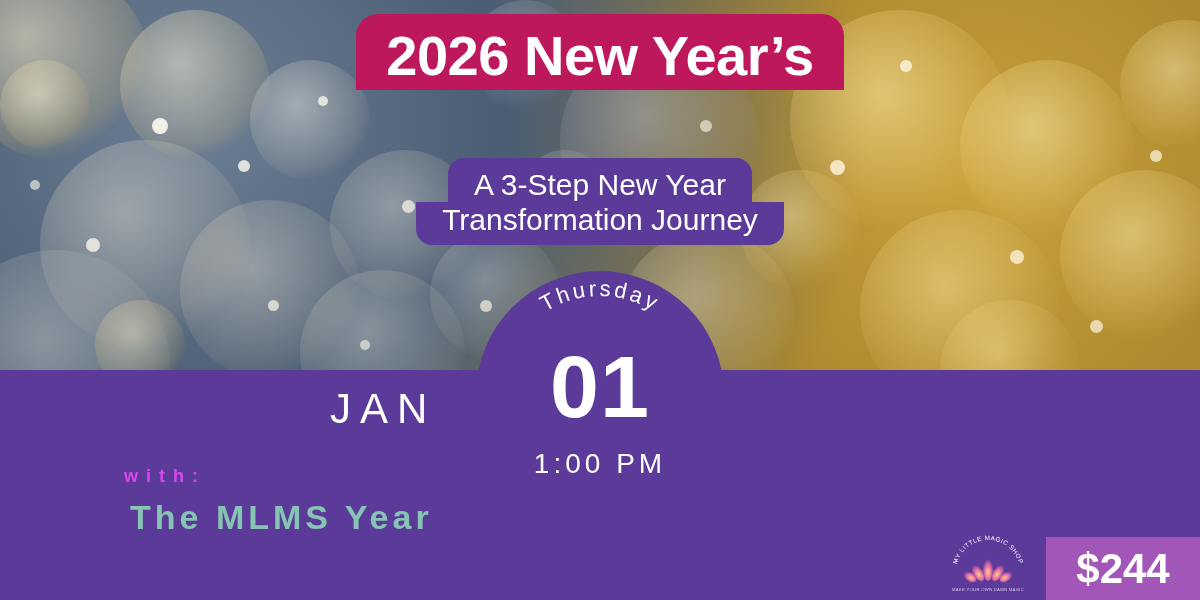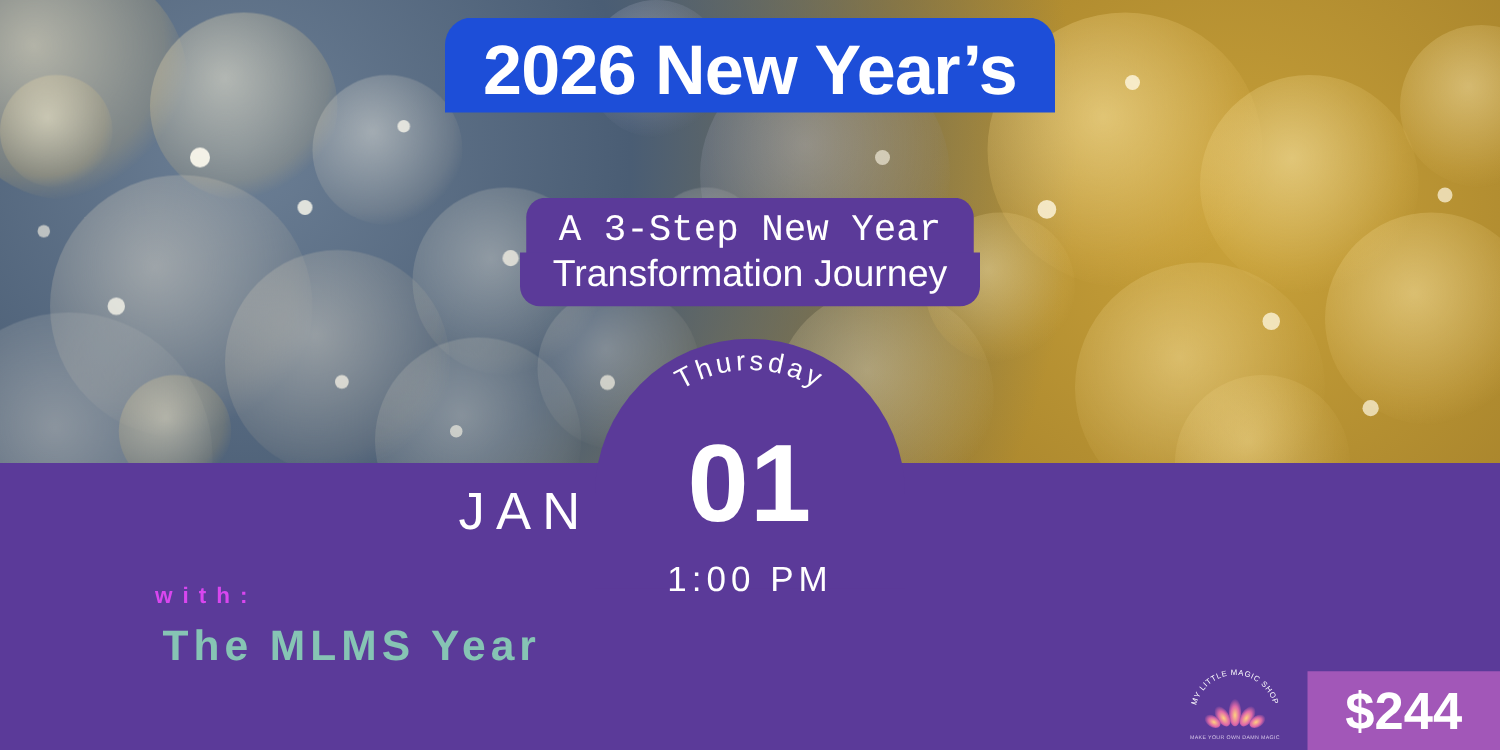--- a/index.html
+++ b/index.html
@@ -50,21 +50,21 @@
   
   #title-wrap {
     position: absolute;
     left: 0; top: 14px;
     width: 1200px;
     text-align: center;
     z-index: 5;
   }
   .title-line {
     display: inline-block;
-    background: #1d4ed8;
+    background: #be185d;
     color: #ffffff;
     font-weight: bold;
     font-size: 56px;
     line-height: 1.0;
     letter-spacing: -0.5px;
     padding: 14px 30px 16px 30px;
     border-radius: 22px;
   }
   #title-line1 { padding-bottom: 6px; border-bottom-left-radius: 0; border-bottom-right-radius: 0; }
   #title-line2 { padding-top: 2px; border-top-left-radius: 0; border-top-right-radius: 0; margin-top: -2px; }
@@ -78,21 +78,21 @@
   }
   .sub-line {
     display: inline-block;
     background: #5b3a99;
     color: #ffffff;
     font-size: 30px;
     line-height: 1.0;
     padding: 12px 26px 10px 26px;
     border-radius: 16px;
   }
-  #sub-line1 { padding-bottom: 3px; border-bottom-left-radius: 0; border-bottom-right-radius: 0; font-family: Liberation Mono, monospace; }
+  #sub-line1 { padding-bottom: 3px; border-bottom-left-radius: 0; border-bottom-right-radius: 0; }
   #sub-line2 { padding-top: 3px; border-top-left-radius: 0; border-top-right-radius: 0; margin-top: -1px; }
 
   
   #weekday-arc {
     position: absolute;
     left: 476px; top: 276px;
     width: 248px; height: 124px;
     z-index: 7;
   }
   #weekday-arc text {
@@ -109,21 +109,21 @@
     color: #ffffff;
     font-size: 88px;
     font-weight: bold;
     letter-spacing: 1px;
     z-index: 8;
   }
   #month {
     position: absolute;
     left: 330px; top: 385px;
     width: 180px;
-    text-align: center;
+    text-align: left;
     color: #ffffff;
     font-size: 42px;
     letter-spacing: 9px;
     z-index: 8;
   }
   #year {
     position: absolute;
     left: 700px; top: 385px;
     width: 200px;
     text-align: left;

